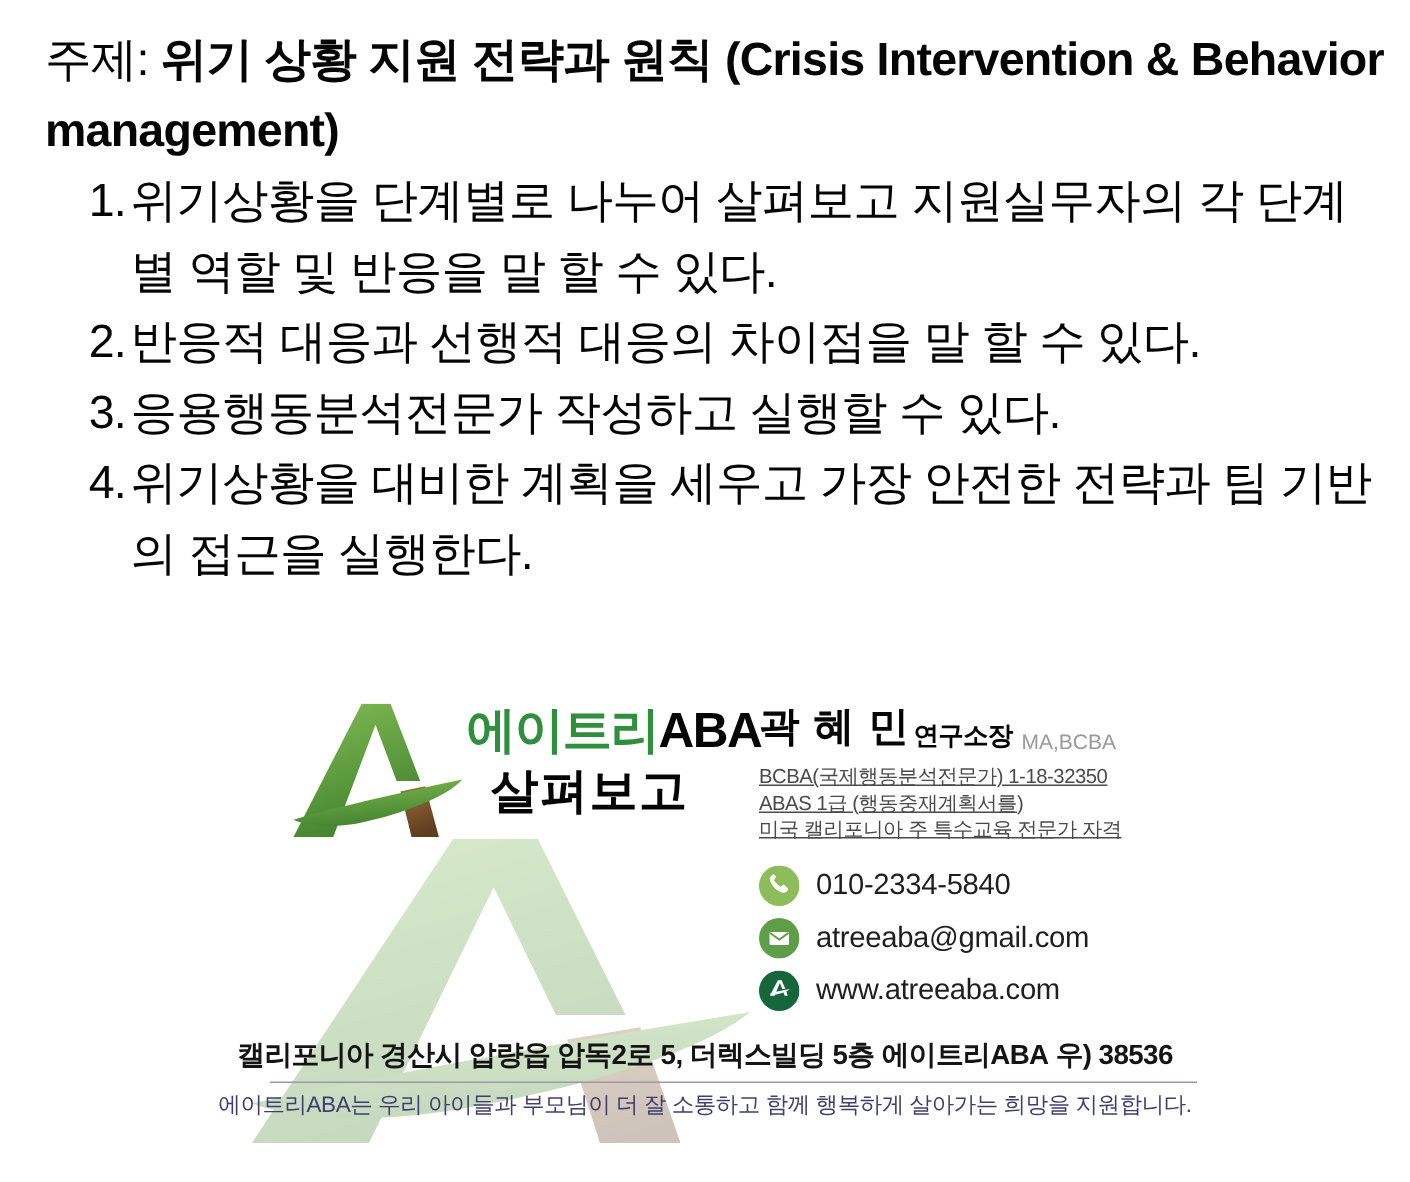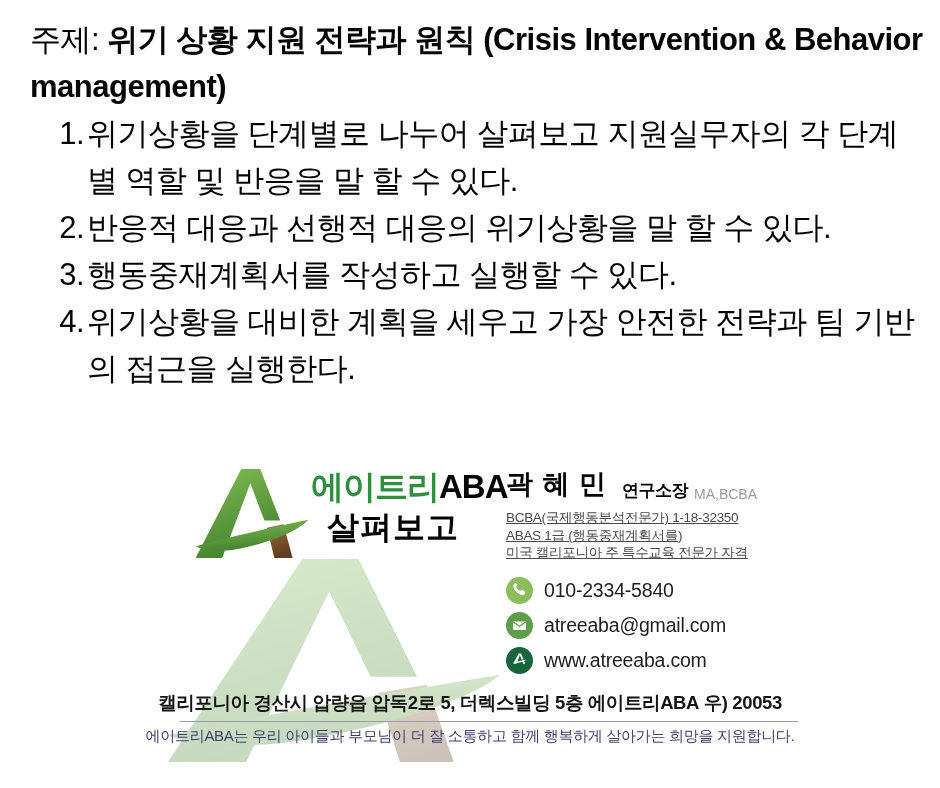--- a/index.html
+++ b/index.html
@@ -19,21 +19,21 @@
   
   .logo-mark{position:absolute;left:194px;top:469px;width:116px;height:89px;z-index:2;}
   .watermark{position:absolute;left:163px;top:559px;width:342px;height:203px;opacity:.30;z-index:0;}
   .logo-text{position:absolute;left:311px;top:470px;z-index:2;line-height:1;}
   .logo-text .l1{font-size:33px;font-weight:700;letter-spacing:-1px;}
   .logo-text .l1 .green{color:#2f8f3c;}
   .logo-text .l2{font-size:32px;font-weight:700;letter-spacing:1px;margin-top:8px;padding-left:16px;}
   .person{position:absolute;left:506px;top:466px;z-index:2;}
   .person .name-row{display:flex;align-items:flex-end;}
   .person .name{font-size:27px;font-weight:700;letter-spacing:1px;}
-  .person .role{font-size:17px;font-weight:700;margin-left:15px;letter-spacing:-0.5px;}
+  .person .role{font-size:17px;font-weight:700;margin-left:2px;letter-spacing:-0.5px;}
   .person .degree{font-size:14px;color:#9a9a9a;margin-left:6px;}
   .certs{margin-top:7px;font-size:13.5px;line-height:17.5px;color:#4a4a4a;letter-spacing:-0.3px;text-decoration:underline;}
   .contacts{position:absolute;left:506px;top:577px;z-index:2;}
   .contact-row{display:flex;align-items:center;height:27px;margin-bottom:8px;}
   .contact-row svg{flex:0 0 27px;}
   .contact-row .ctext{margin-left:11px;font-size:19.5px;color:#1e1e1e;letter-spacing:-0.2px;}
   .address{position:absolute;left:0;top:690px;width:940px;text-align:center;z-index:1;
            font-size:18.5px;font-weight:600;color:#141414;letter-spacing:-0.4px;}
   .address .brand{font-weight:800;}
   .divider{position:absolute;left:180px;top:721px;width:618px;height:1px;background:#9a9aa6;z-index:1;}
@@ -65,25 +65,25 @@
 
 <div class="main">
   <p class="title"><span>주제: </span><b>위기 상황 지원 전략과 원칙 (Crisis Intervention &amp; Behavior management)</b></p>
   <ul class="objectives">
     <li>
       <span class="num">1.</span>
       <span class="txt">위기상황을 단계별로 나누어 살펴보고 지원실무자의 각 단계별 역할 및 반응을 말 할 수 있다.</span>
     </li>
     <li>
       <span class="num">2.</span>
-      <span class="txt">반응적 대응과 선행적 대응의 위기상황을 말 할 수 있다.</span>
+      <span class="txt">반응적 대응과 선행적 대응의 차이점을 말 할 수 있다.</span>
     </li>
     <li>
       <span class="num">3.</span>
-      <span class="txt">행동중재계획서를 작성하고 실행할 수 있다.</span>
+      <span class="txt">응용행동분석전문가 작성하고 실행할 수 있다.</span>
     </li>
     <li>
       <span class="num">4.</span>
       <span class="txt">위기상황을 대비한 계획을 세우고 가장 안전한 전략과 팀 기반의 접근을 실행한다.</span>
     </li>
   </ul>
 </div>
 
 <svg class="watermark" viewBox="0 0 140 100" preserveAspectRatio="none">
     <use href="#atree-a"></use>
@@ -131,17 +131,17 @@
     <svg viewBox="0 0 27 27" width="27" height="27">
       <circle cx="13.5" cy="13.5" r="13.5" fill="#17653a"></circle>
       <path fill="#ffffff" d="M12.6,6.5 L15.1,6.5 L17.6,12.4 L15.6,12.4 L13.9,8.3 L10.5,16.8 L7.2,16.8 Z"></path>
       <path fill="#ffffff" d="M7.2,15.4 C11,14.3 16.2,13.2 20.6,12.4 C19.2,13.9 15.4,15.2 12.3,15.8 C10.1,16.2 8.4,16.1 7.2,15.4 Z"></path>
       <path fill="#ffffff" d="M16,13.3 L18,12.9 L19.1,16.8 L17.1,16.8 Z"></path>
     </svg>
     <span class="ctext">www.atreeaba.com</span>
   </div>
 </div>
 
-<div class="address"><span>캘리포니아 경산시 압량읍 압독2로 5, 더렉스빌딩 5층 </span><span class="brand">에이트리ABA</span><span> 우) 20053</span></div>
+<div class="address"><span>캘리포니아 경산시 압량읍 압독2로 5, 더렉스빌딩 5층 </span><span class="brand">에이트리ABA</span><span> 우) 38536</span></div>
 
 <div class="divider"></div>
 
 <div class="tagline"><span class="brand">에이트리ABA는</span><span> 우리 아이들과 부모님이 더 잘 소통하고 함께 행복하게 살아가는 희망을 지원합니다.</span></div>
 
 </body></html>

